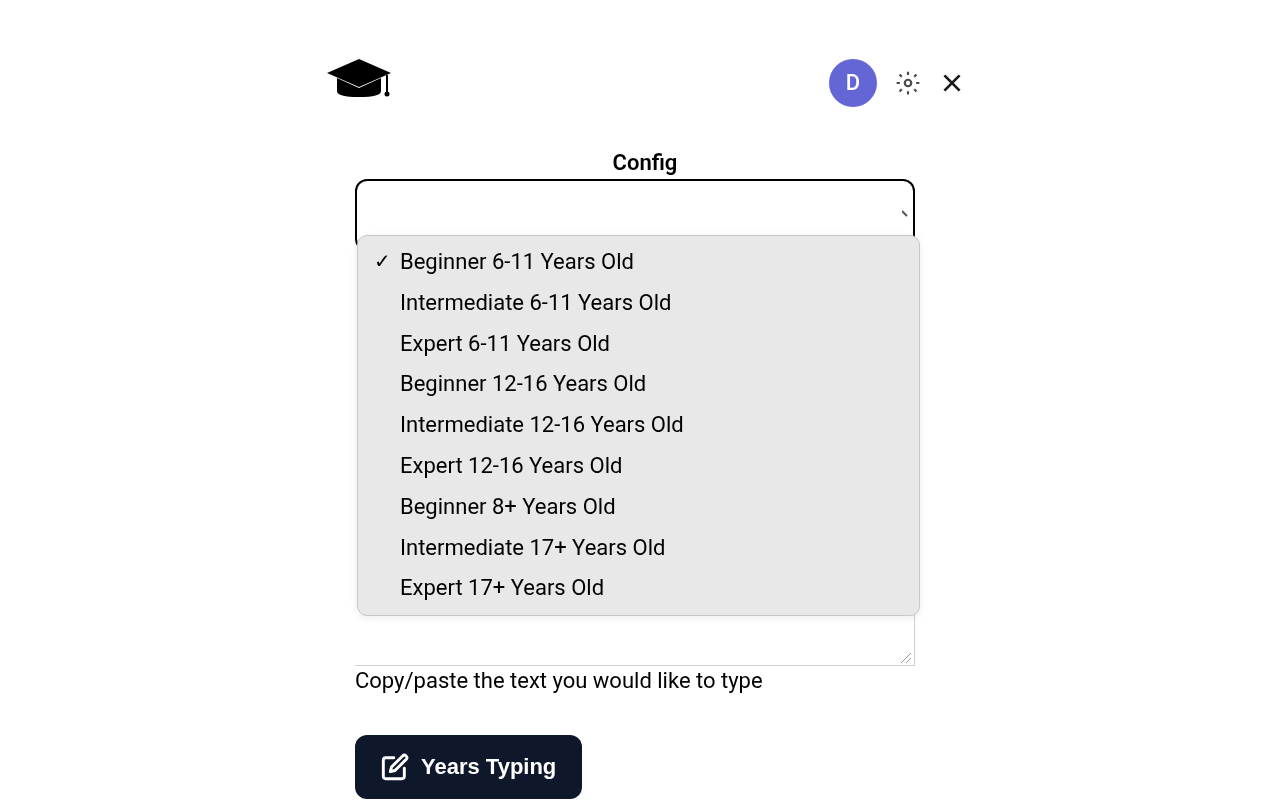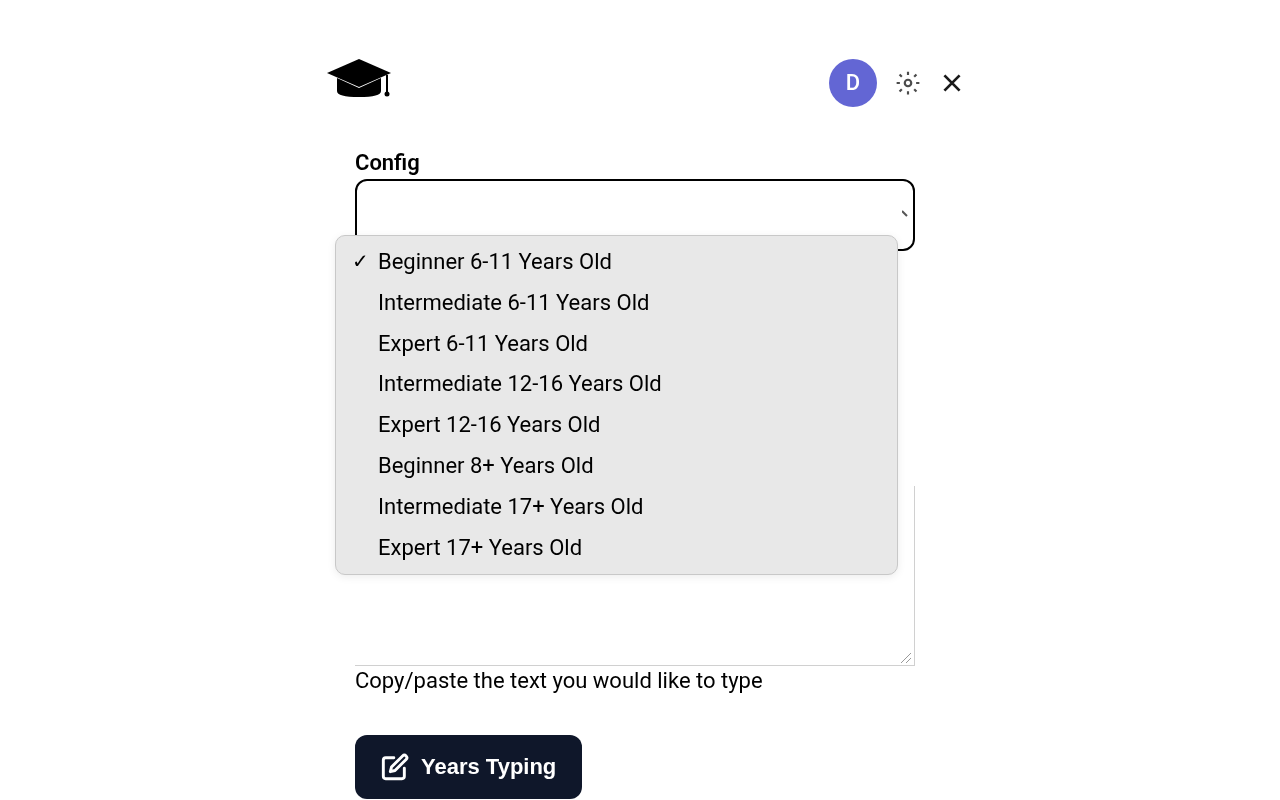--- a/index.html
+++ b/index.html
@@ -55,40 +55,41 @@
     }
     .close-icon {
       width: 26px;
       height: 26px;
       cursor: pointer;
       color: #1a1a1a;
     }
     .config-section {
       position: relative;
       padding: 0 30px;
+      text-align: center;
     }
     .config-label {
       font-size: 22px;
       font-weight: 600;
       color: #000;
       margin-bottom: 4px;
     }
     .select-wrapper {
       border: 2px solid #000;
       border-radius: 12px;
       padding: 14px 18px;
       position: relative;
       width: 560px;
       height: 72px;
       background: #fff;
     }
     .dropdown-menu {
       position: absolute;
       top: 180px;
-      left: 10px;
+      left: 32px;
       width: 563px;
       background: #e8e8e8;
       border: 1px solid #c8c8c8;
       border-radius: 10px;
       padding: 6px 0;
       box-shadow: 0 2px 8px rgba(0,0,0,0.08);
       z-index: 10;
     }
     .dropdown-item {
       padding: 5px 20px 5px 42px;
@@ -193,20 +194,21 @@
 
   <div class="config-section">
     <div class="config-label">Config</div>
     <div class="select-wrapper"></div>
   </div>
 
   <div class="dropdown-menu">
     <div class="dropdown-item selected">Beginner 6-11 Years Old</div>
     <div class="dropdown-item">Intermediate 6-11 Years Old</div>
     <div class="dropdown-item">Expert 6-11 Years Old</div>
+    <div class="dropdown-item">Beginner 12-16 Years Old</div>
     <div class="dropdown-item">Intermediate 12-16 Years Old</div>
     <div class="dropdown-item">Expert 12-16 Years Old</div>
     <div class="dropdown-item">Beginner 8+ Years Old</div>
     <div class="dropdown-item">Intermediate 17+ Years Old</div>
     <div class="dropdown-item">Expert 17+ Years Old</div>
   </div>
 
   <div class="textarea-section">
     <div class="textarea-visible">
       <div class="resize-handle">

